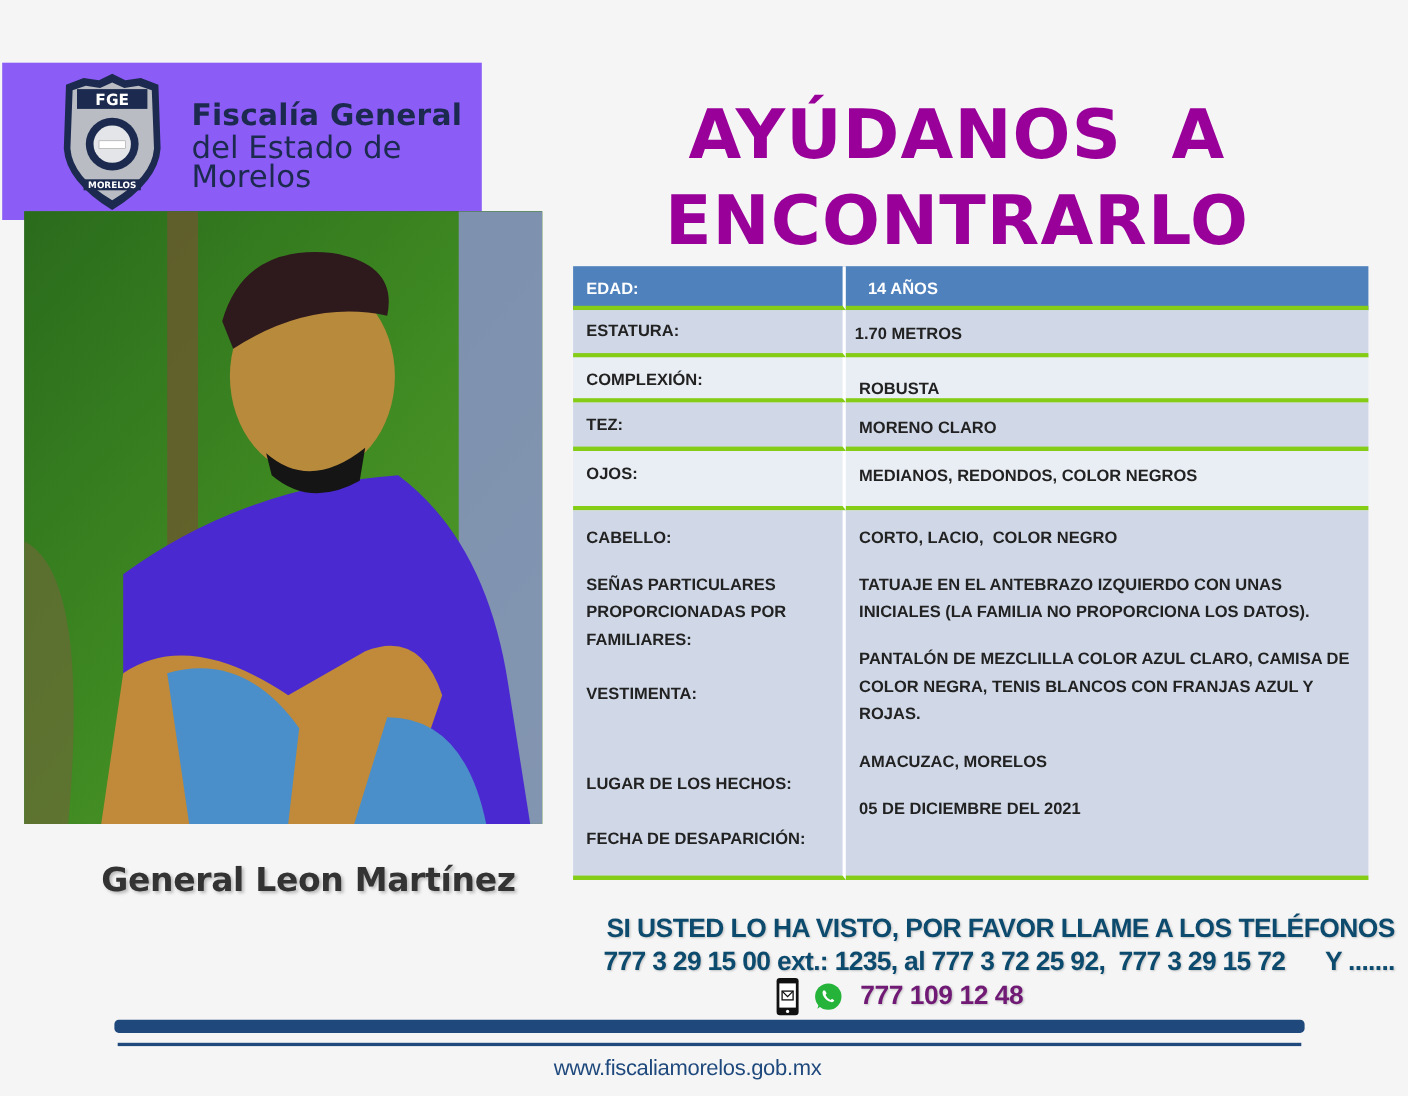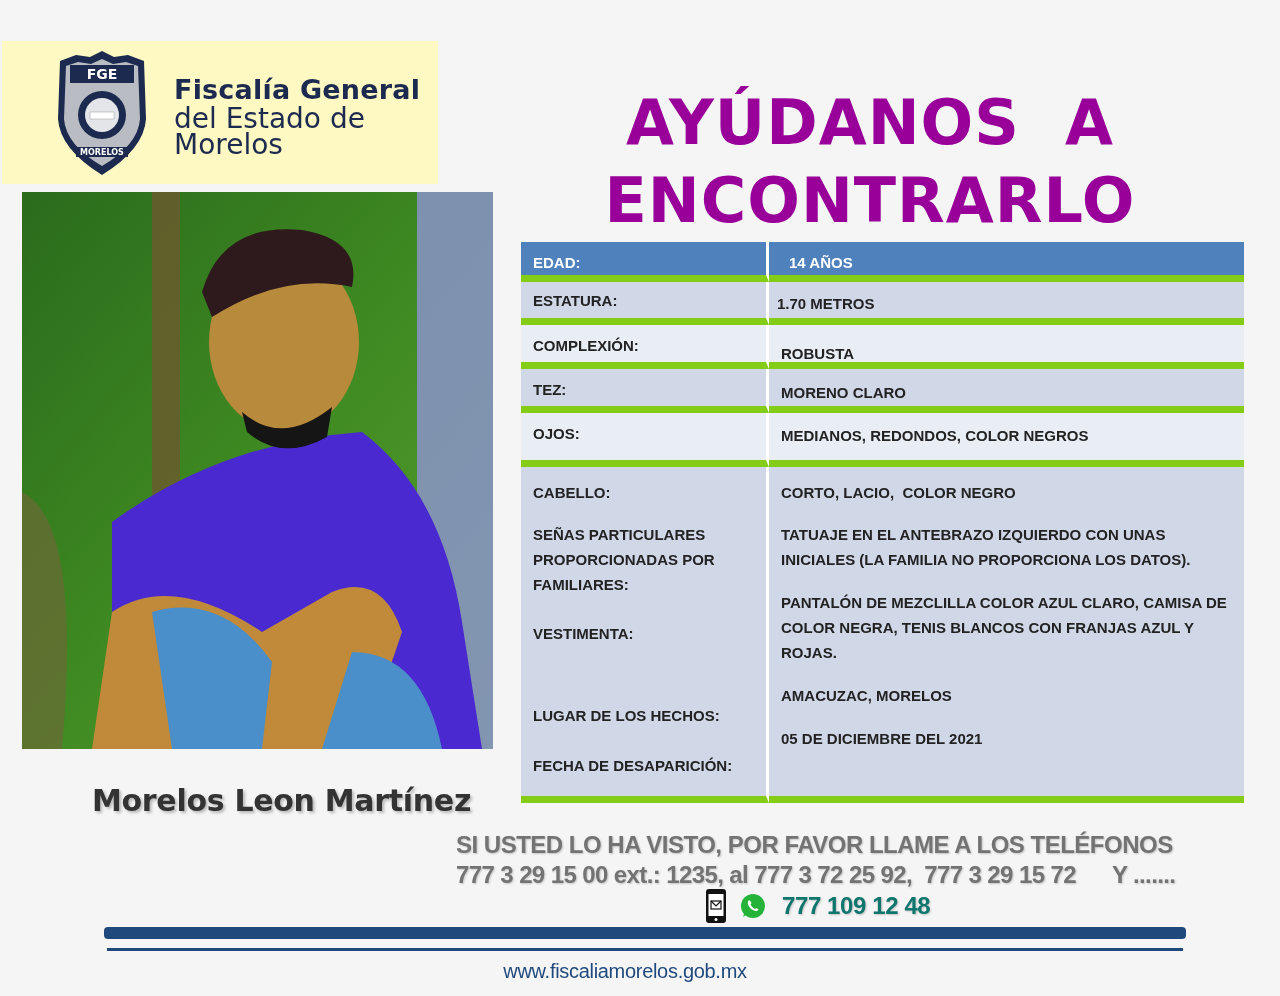--- a/index.html
+++ b/index.html
@@ -3,22 +3,22 @@
   <meta charset="utf-8">
   <style>
     * { box-sizing: border-box; margin: 0; padding: 0; }
     html, body { width: 1280px; height: 996px; overflow: hidden; }
     body {
       background: #f5f5f5;
       position: relative;
       font-family: "Liberation Sans", sans-serif;
     }
     .logo-box {
-      position: absolute; left: 2px; top: 41px; width: 436px; height: 143px;
-      background: #fef9c3;
+      position: absolute; left: 2px; top: 57px; width: 436px; height: 143px;
+      background: #8b5cf6;
     }
     .badge {
       position: absolute; left: 50px; top: 8px; width: 100px; height: 128px;
     }
     .logo-text {
       position: absolute; left: 172px; top: 33px;
       color: #1b2a4e;
     }
     .logo-line1 { font-size: 27px; font-weight: bold; letter-spacing: 0.2px; line-height: 32px; font-family: "DejaVu Sans", sans-serif; }
     .logo-line2 { font-size: 28px; line-height: 26px; font-family: "DejaVu Sans", sans-serif; }
@@ -44,49 +44,49 @@
       letter-spacing: 1px;
     }
 
     .info-table {
       position: absolute; left: 521px; top: 242px; width: 723px;
       border-collapse: separate; border-spacing: 0;
       font-family: "Liberation Sans", sans-serif;
       font-size: 15px; font-weight: bold; color: #222;
     }
     .info-table td {
-      border-right: 3px solid #ffffff; border-bottom: 7px solid #84cc16;
+      border-right: 3px solid #ffffff; border-bottom: 4px solid #84cc16;
       vertical-align: top; padding: 0 12px;
     }
     .info-table td:first-child { width: 248px; }
     .info-table td:last-child { border-right: none; }
     .row-head td { background: #4f81bd; color: #ffffff; height: 40px; padding-top: 12px; }
     .row-a td { background: #d0d8e8; }
     .row-b td { background: #e9edf4; }
     .r1 td { height: 43px; padding-top: 10px; }
     .r2 td { height: 32px; padding-top: 12px; }
     .r3 td { height: 44px; padding-top: 12px; }
     .r4 td { height: 54px; padding-top: 12px; }
     .rbig td { height: 336px; padding-top: 13px; }
     .stack-left p, .stack-right p { line-height: 25px; }
 
     .callout {
-      position: absolute; left: 456px; top: 830px; width: 800px;
-      text-align: left; color: #737373;
+      position: absolute; left: 468px; top: 830px; width: 800px;
+      text-align: right; color: #0c4a6e;
       font-weight: bold; font-family: "Liberation Sans", sans-serif;
       text-shadow: 1px 1px 2px rgba(0,0,0,0.2);
     }
     .callout-1 { font-size: 24px; line-height: 30px; letter-spacing: -0.5px; }
     .callout-2 { font-size: 24px; line-height: 29px; letter-spacing: -0.6px; white-space: pre; }
     .callout-3 {
       position: absolute; left: 704px; top: 888px; height: 36px;
       display: flex; align-items: center; gap: 10px;
     }
     .callout-3 .num {
-      color: #0f766e; font-weight: bold; font-size: 24px;
+      color: #701a75; font-weight: bold; font-size: 24px;
       text-shadow: 1px 1px 2px rgba(0,0,0,0.2);
       margin-left: 4px; letter-spacing: -0.4px;
     }
     .bar-thick {
       position: absolute; left: 104px; top: 927px; width: 1082px; height: 12px;
       background: #1f497d; border-radius: 4px;
     }
     .bar-thin {
       position: absolute; left: 107px; top: 948px; width: 1076px; height: 3px;
       background: #1f497d;
@@ -133,21 +133,21 @@
     <path d="M0 300 Q60 330 40 557 L0 557 Z" fill="#6b6a36" opacity="0.7"></path>
     <path d="M90 330 Q200 250 340 240 Q420 300 440 430 L460 557 L90 557 Z" fill="#4a2ad0"></path>
     <ellipse cx="262" cy="150" rx="75" ry="90" fill="#b88a3c"></ellipse>
     <path d="M180 100 Q200 30 280 38 Q340 48 330 95 Q260 80 190 125 Z" fill="#2e1a1c"></path>
     <path d="M220 220 Q260 255 310 215 L305 245 Q260 270 225 240 Z" fill="#151515"></path>
     <path d="M90 420 Q150 380 240 440 L310 400 Q360 380 380 440 L340 557 L70 557 Z" fill="#c08a3a"></path>
     <path d="M130 420 Q200 400 250 470 L240 557 L150 557 Z" fill="#4a8fc9"></path>
     <path d="M330 460 Q400 460 420 557 L300 557 Z" fill="#4a8fc9"></path>
   </svg>
 </div>
-<div class="person-name">Morelos Leon Martínez</div>
+<div class="person-name">General Leon Martínez</div>
 
 <div class="headline">
   <div style="white-space:pre;">AYÚDANOS  A</div>
   <div>ENCONTRARLO</div>
 </div>
 
 <table class="info-table">
   <tbody>
       <tr class="row-head">
     <td>EDAD:</td>

